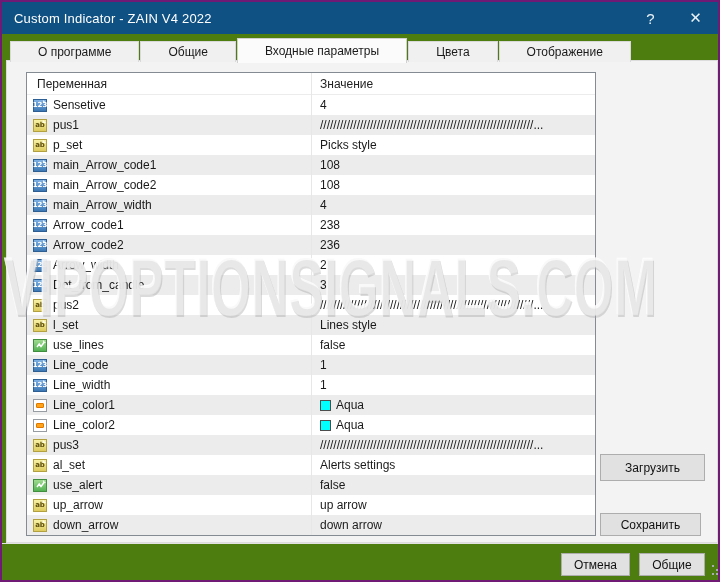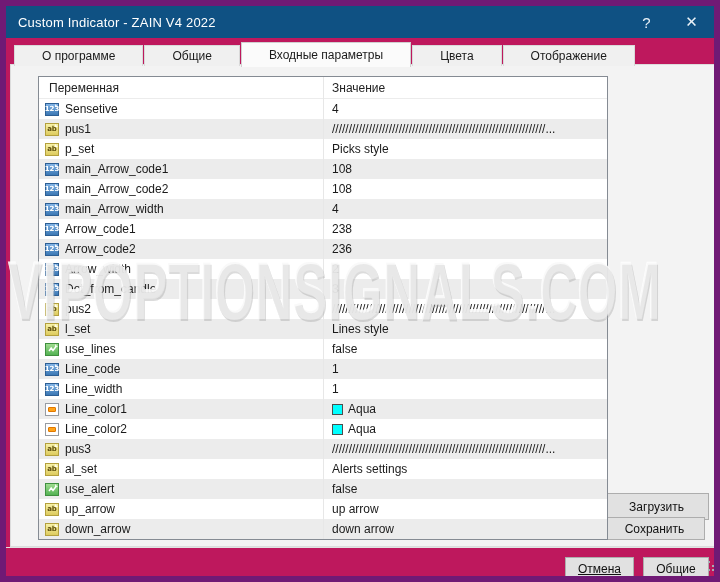--- a/index.html
+++ b/index.html
@@ -1,21 +1,21 @@
 <!DOCTYPE html>
 <html><head>
 <meta charset="utf-8">
 <style>
   * { box-sizing: border-box; margin: 0; padding: 0; }
   html,body { width:720px; height:582px; }
   body { font-family: "Liberation Sans", sans-serif; background:#f0f0f0; }
 
   .window {
     position:relative; width:720px; height:582px;
-    background:#be185d; border:6px solid #701a75; overflow:hidden;
+    background:#4d7c0f; border:2px solid #701a75; overflow:hidden;
   }
 
   
   .titlebar {
     position:absolute; top:0; left:0; right:0; height:32px;
     background:#0f5183; display:flex; align-items:center; color:#fff;
   }
   .titlebar .title { padding-left:12px; font-size:13px; letter-spacing:.2px; }
   .tb-buttons { margin-left:auto; display:flex; height:100%; }
   .tb-btn {
@@ -38,21 +38,21 @@
   }
 
   
   .page {
     position:absolute; top:58px; left:4px; width:712px; height:483px;
     background:#f3f3f3; border:1px solid #dcdcdc;
   }
 
   
   .param-table {
-    position:absolute; top:70px; left:32px; width:570px; height:464px;
+    position:absolute; top:70px; left:24px; width:570px; height:464px;
     background:#ffffff; border:1px solid #858b93; overflow:hidden; z-index:1;
   }
   .col-divider { position:absolute; left:284px; top:0; bottom:0; width:1px; background:#e7e7e7; }
   .thead { position:relative; height:22px; display:flex; align-items:center; border-bottom:1px solid #ececec; font-size:12px; color:#222; }
   .thead .h1 { padding-left:10px; }
   .thead .h2 { position:absolute; left:293px; }
   .prow { position:relative; height:20px; display:flex; align-items:center; padding-left:4px; font-size:12px; color:#1a1a1a; }
   .prow.alt { background:#ececec; }
   .pname { white-space:nowrap; }
   .pvalue { position:absolute; left:293px; width:272px; display:flex; align-items:center; white-space:nowrap; overflow:hidden; }
@@ -74,24 +74,24 @@
   .icon.str  { background:linear-gradient(#f8f1a6,#ddcb5e); color:#5f500e; border:1px solid #b3a03e; }
   .icon.bool { background:linear-gradient(#9fdc8f,#53b253); border:1px solid #3f8f3f; }
   .icon.colorx { background:#fff; border:1px solid #979ca3; }
   .icon.colorx i { display:block; width:8px; height:5px; background:#ffa31a; border:1px solid #e07800; border-radius:1px; }
 
   
   .btn {
     position:absolute; font-size:12px; color:#111; text-align:center;
     background:#e1e1e1; border:1px solid #adadad; font-family:"Liberation Sans",sans-serif;
   }
-  .btn-load { left:598px; top:487px; width:105px; height:27px; }
+  .btn-load { left:598px; top:452px; width:105px; height:27px; }
   .btn-save { left:598px; top:511px; width:101px; height:23px; }
   .btn-ok   { left:462px; top:551px; width:88px;  height:23px; border:2px solid #0078d7; }
-  .btn-cancel { left:559px; top:551px; width:69px; height:23px;text-decoration:underline; }
+  .btn-cancel { left:559px; top:551px; width:69px; height:23px; }
   .btn-reset  { left:637px; top:551px; width:66px; height:23px; }
 
   .footer-sep { position:absolute; left:0; right:0; top:541px; height:1px; background:#e2e2e2; }
 
   
   .watermark {
     position:absolute; top:238px; left:2px; width:718px; z-index:6;
     font-size:82px; font-weight:bold; white-space:nowrap; text-align:left;
     transform:scaleX(0.625); transform-origin:left center;
     color:rgba(244,244,244,0.55); pointer-events:none;

